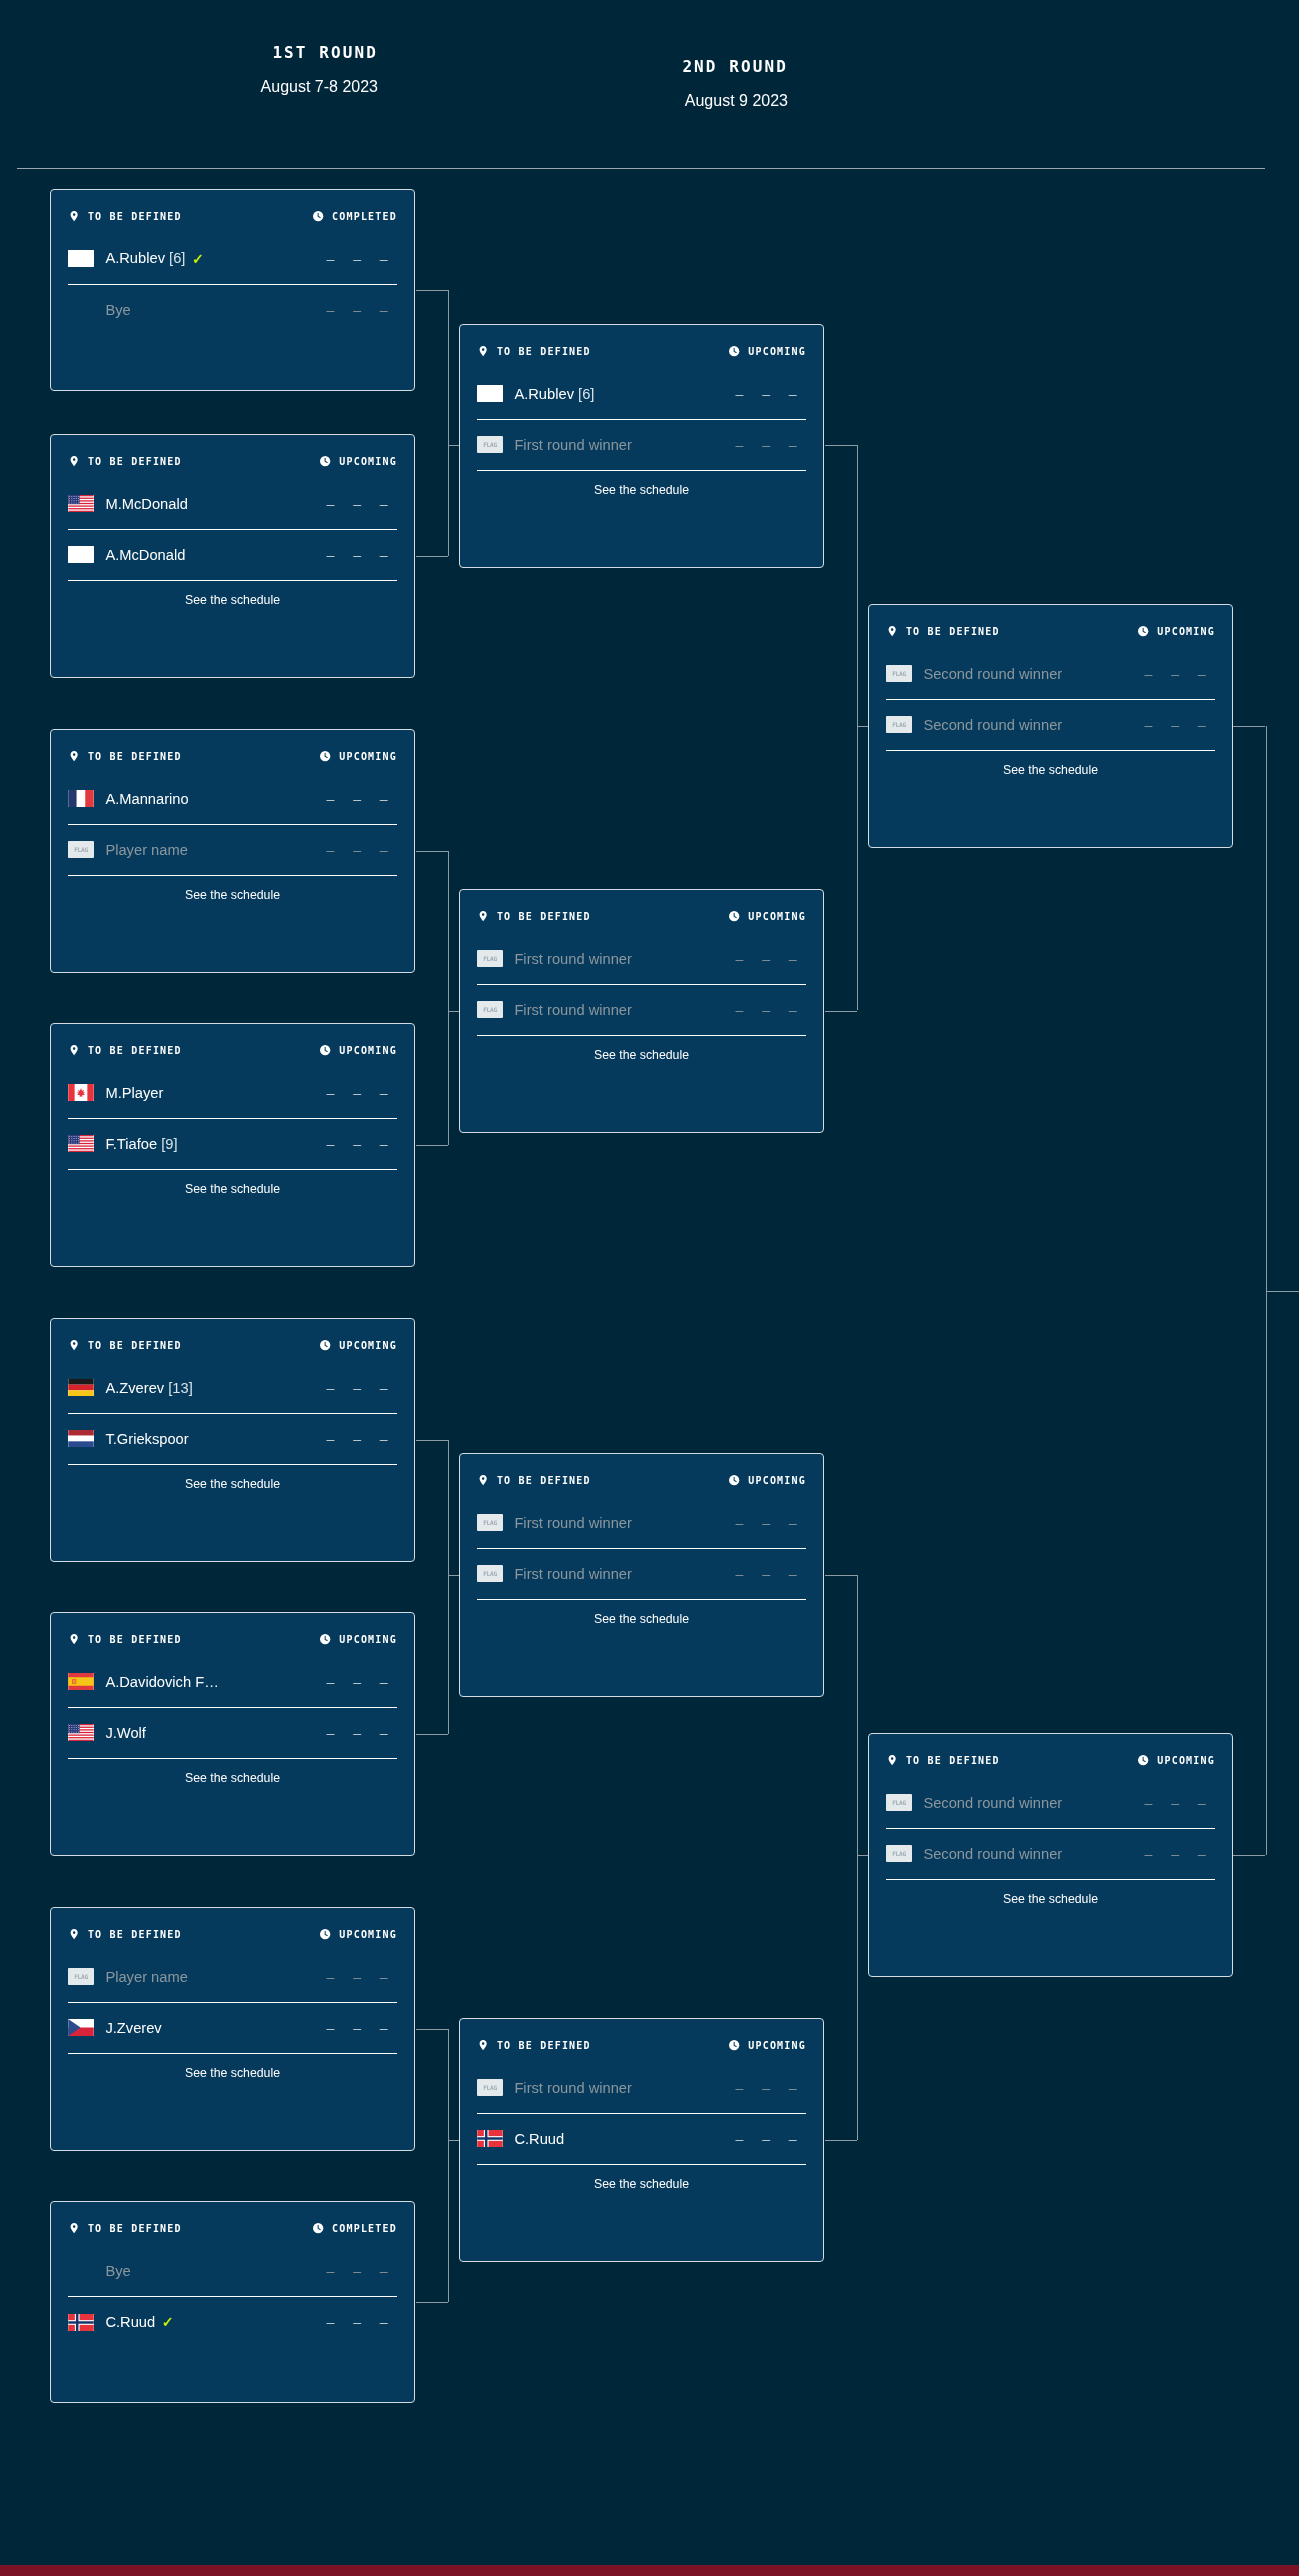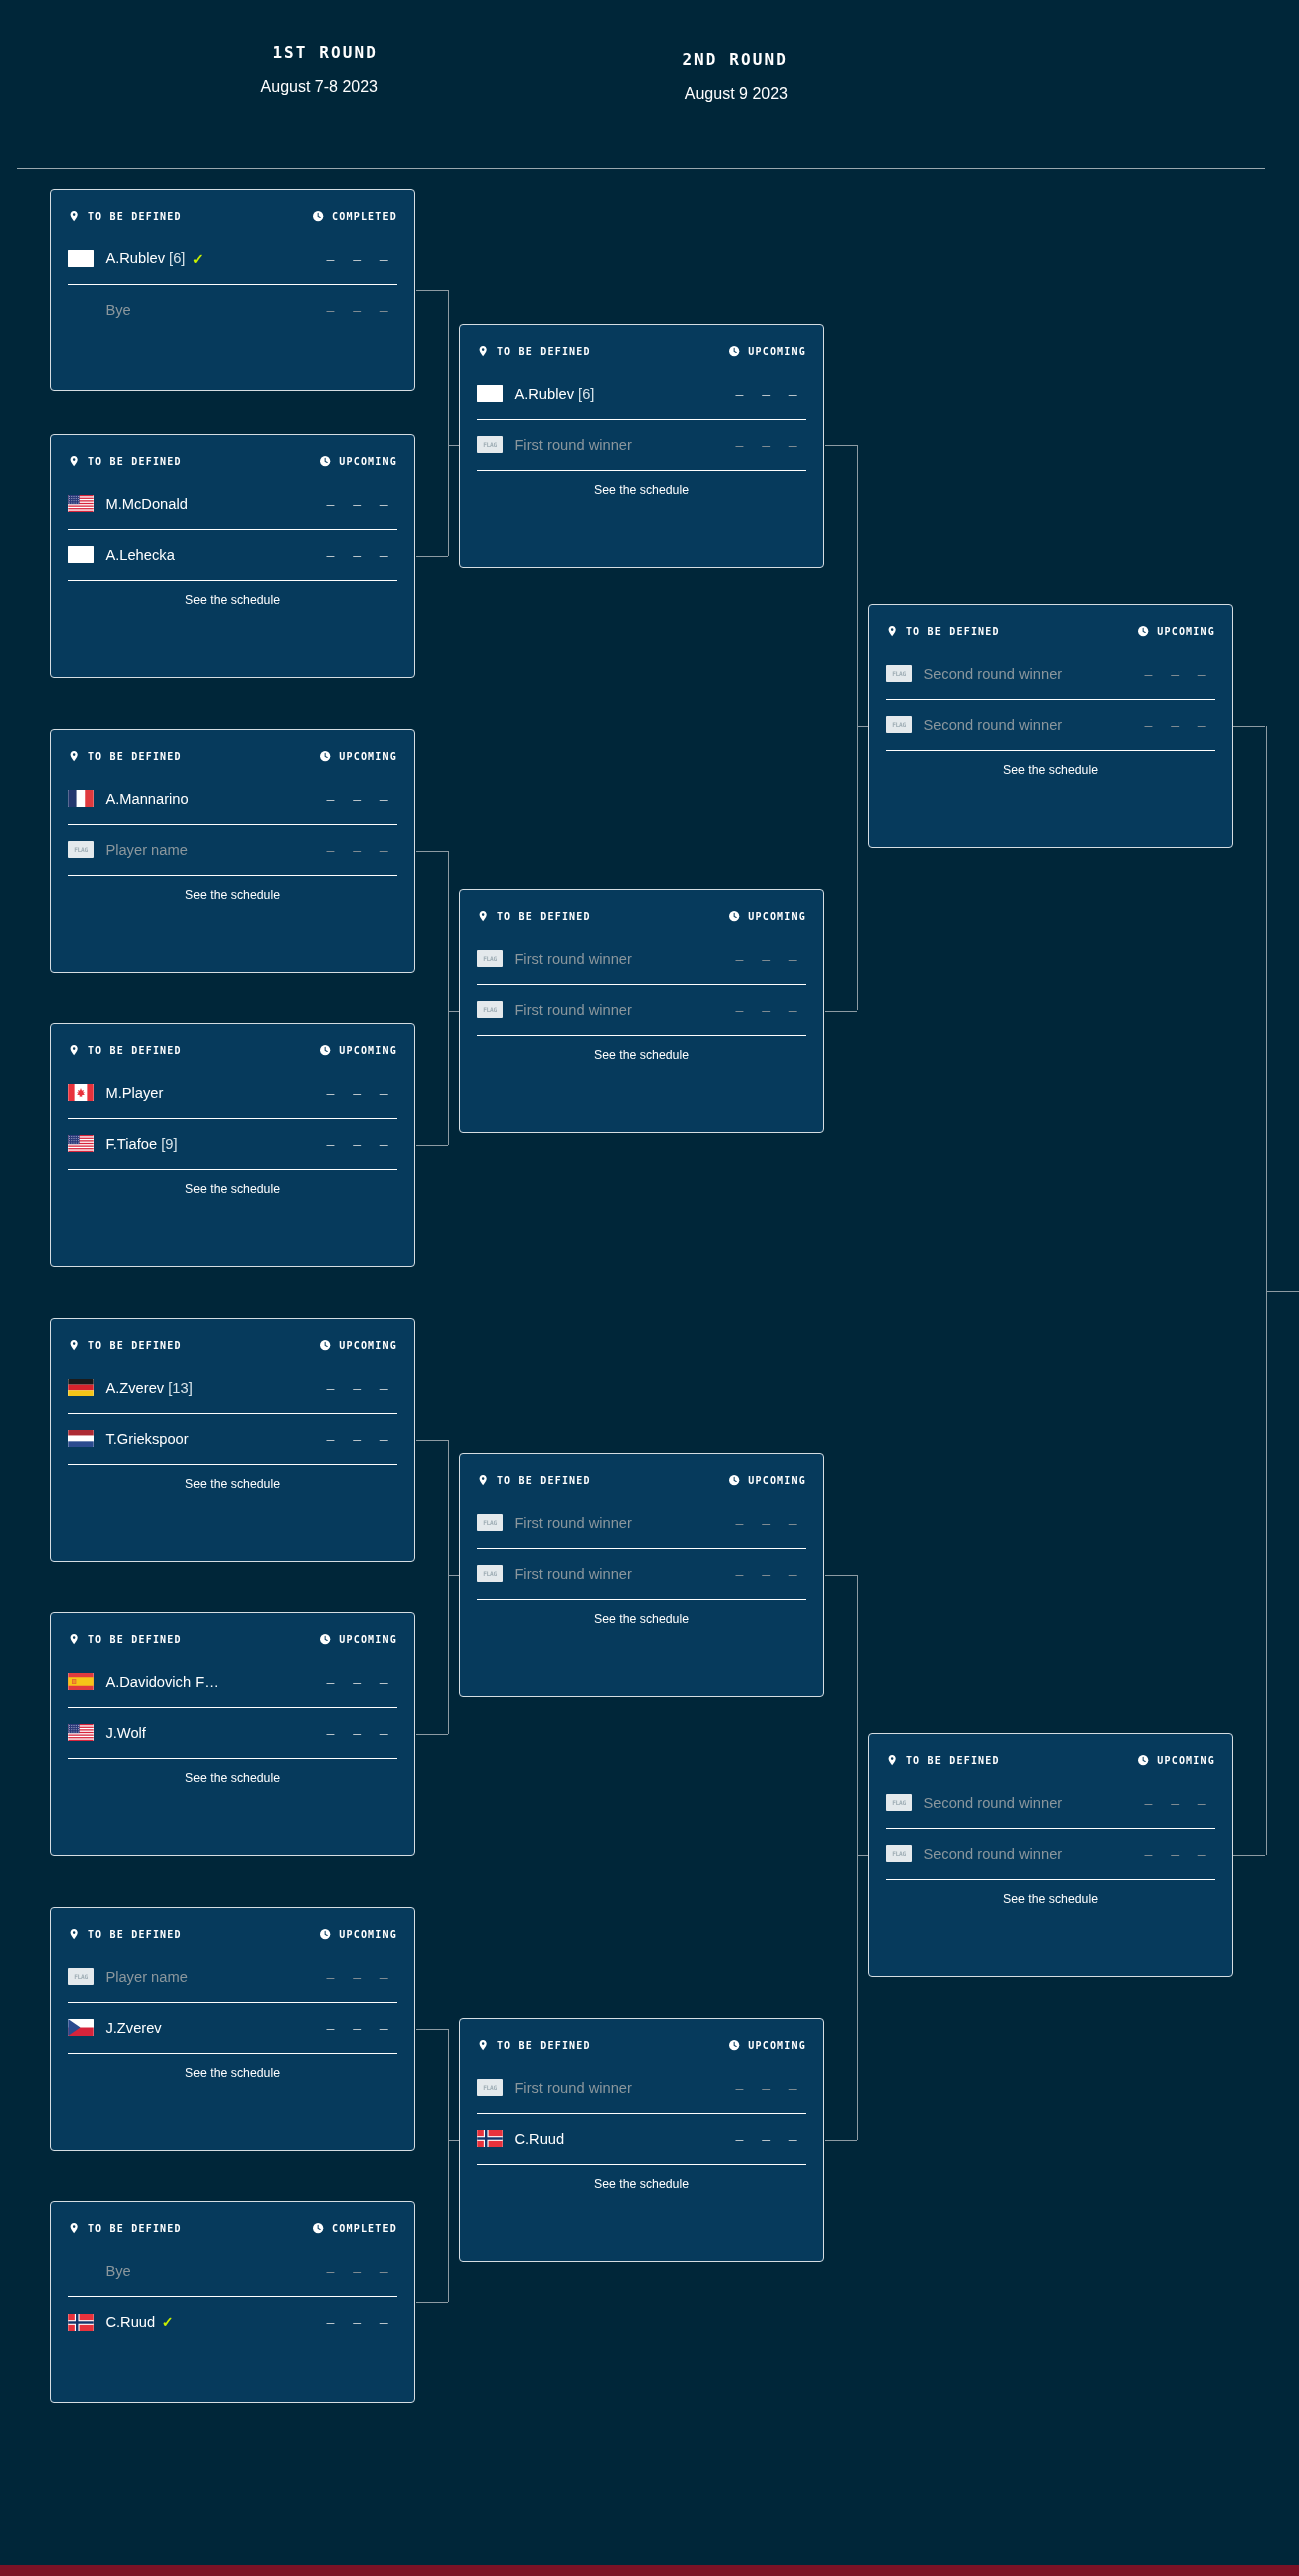--- a/index.html
+++ b/index.html
@@ -179,21 +179,21 @@
 </style>
 </head>
 <body>
 
 <div id="stage">
 
   <div class="round-head" style="left:93px; top:43px;">
     <div class="round-title">1ST ROUND</div>
     <div class="round-date">August 7-8 2023</div>
   </div>
-  <div class="round-head" style="left:503px; top:50px;">
+  <div class="round-head" style="left:503px; top:57px;">
     <div class="round-title">2ND ROUND</div>
     <div class="round-date">August 9 2023</div>
   </div>
 
   <div class="header-rule"></div>
 
   <div id="connectors">
       <div class="conn conn-h" style="left: 416px; top: 290px; width: 32px; height: 0.9px;"></div>
       <div class="conn conn-h" style="left: 416px; top: 556px; width: 32px; height: 0.9px;"></div>
       <div class="conn conn-v" style="left: 448px; top: 290px; width: 0.9px; height: 266px;"></div>
@@ -313,21 +313,21 @@
           <div class="scores">
             <div class="score">–</div>
             <div class="score">–</div>
             <div class="score">–</div>
           </div>
         </div>
         <div class="row sep-dim">
           <div class="flag"><svg width="26" height="17" viewBox="0 0 27 18">
               <rect width="27" height="18" fill="#ffffff"></rect>
             </svg></div>
-          <div class="pname">A.Lehecka</div>
+          <div class="pname">A.McDonald</div>
           <div class="scores">
             <div class="score">–</div>
             <div class="score">–</div>
             <div class="score">–</div>
           </div>
         </div>
         <div class="sched">See the schedule</div>
       </div>
       <div class="card" style="left: 50px; top: 729px; width: 365px; height: 244px;">
         <div class="card-top">

